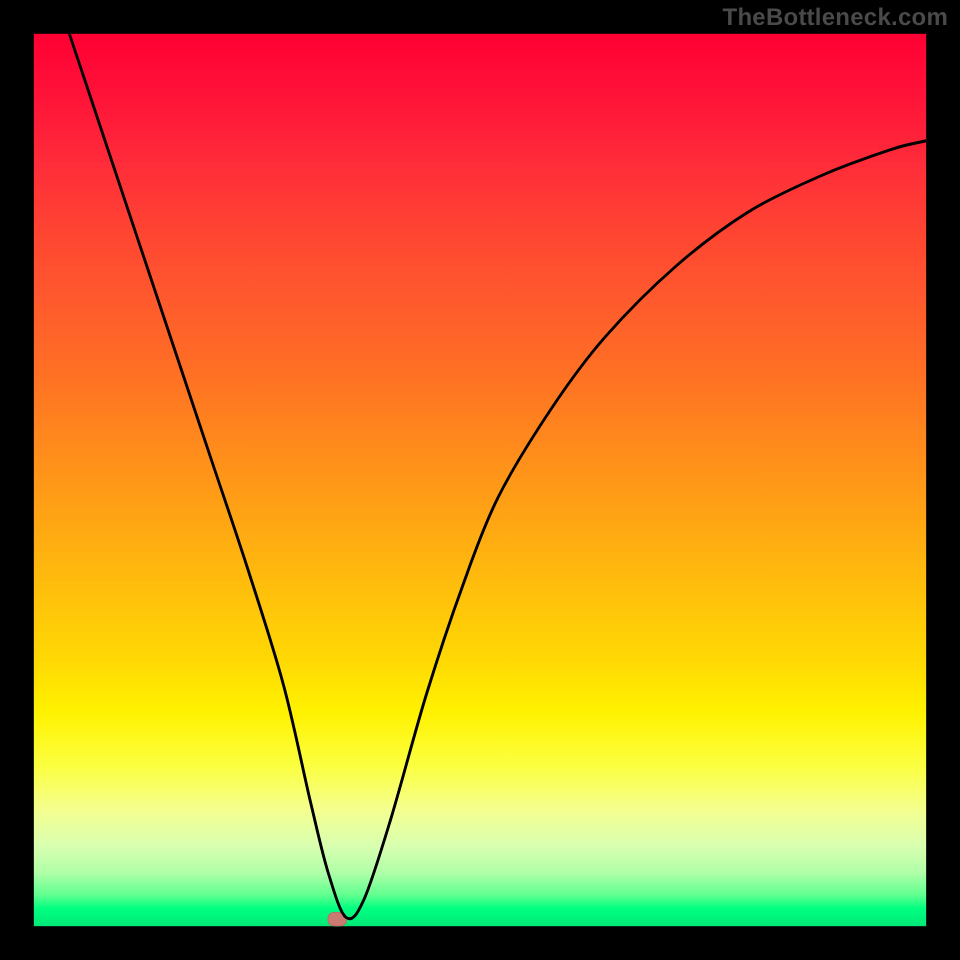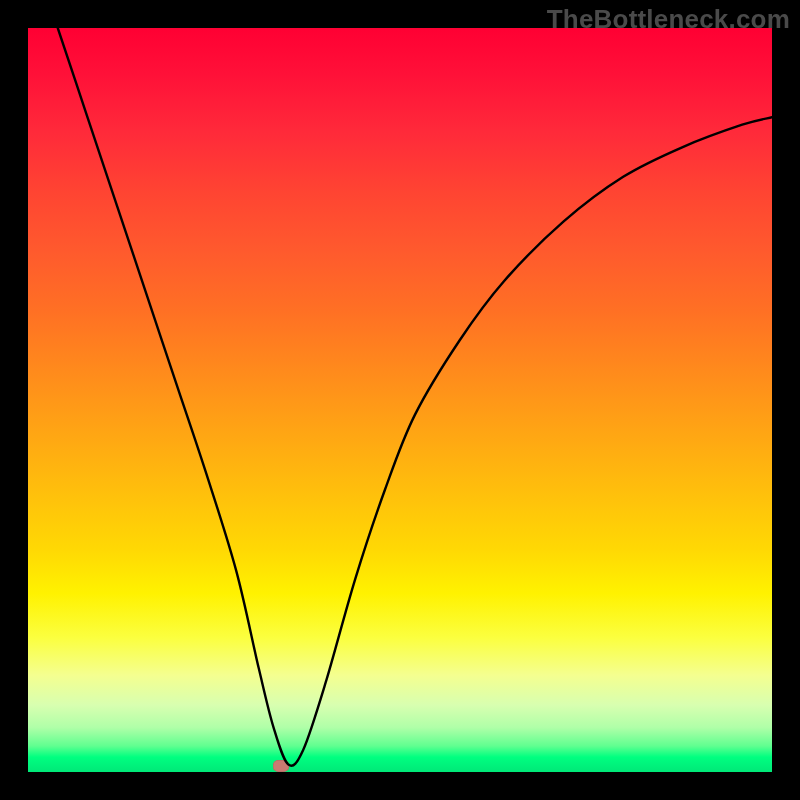--- a/index.html
+++ b/index.html
@@ -15,21 +15,21 @@
     position: relative;
     width: 800px;
     height: 800px;
     background: #000;
   }
   .watermark {
     position: absolute;
     top: 4px;
     right: 10px;
     color: #4a4a4a;
-    font-size: 26px;
+    font-size: 20px;
     font-weight: 600;
     letter-spacing: 0.2px;
     z-index: 10;
   }
   .plot-area {
     position: absolute;
     left: 28px;
     top: 28px;
     width: 744px;
     height: 744px;

